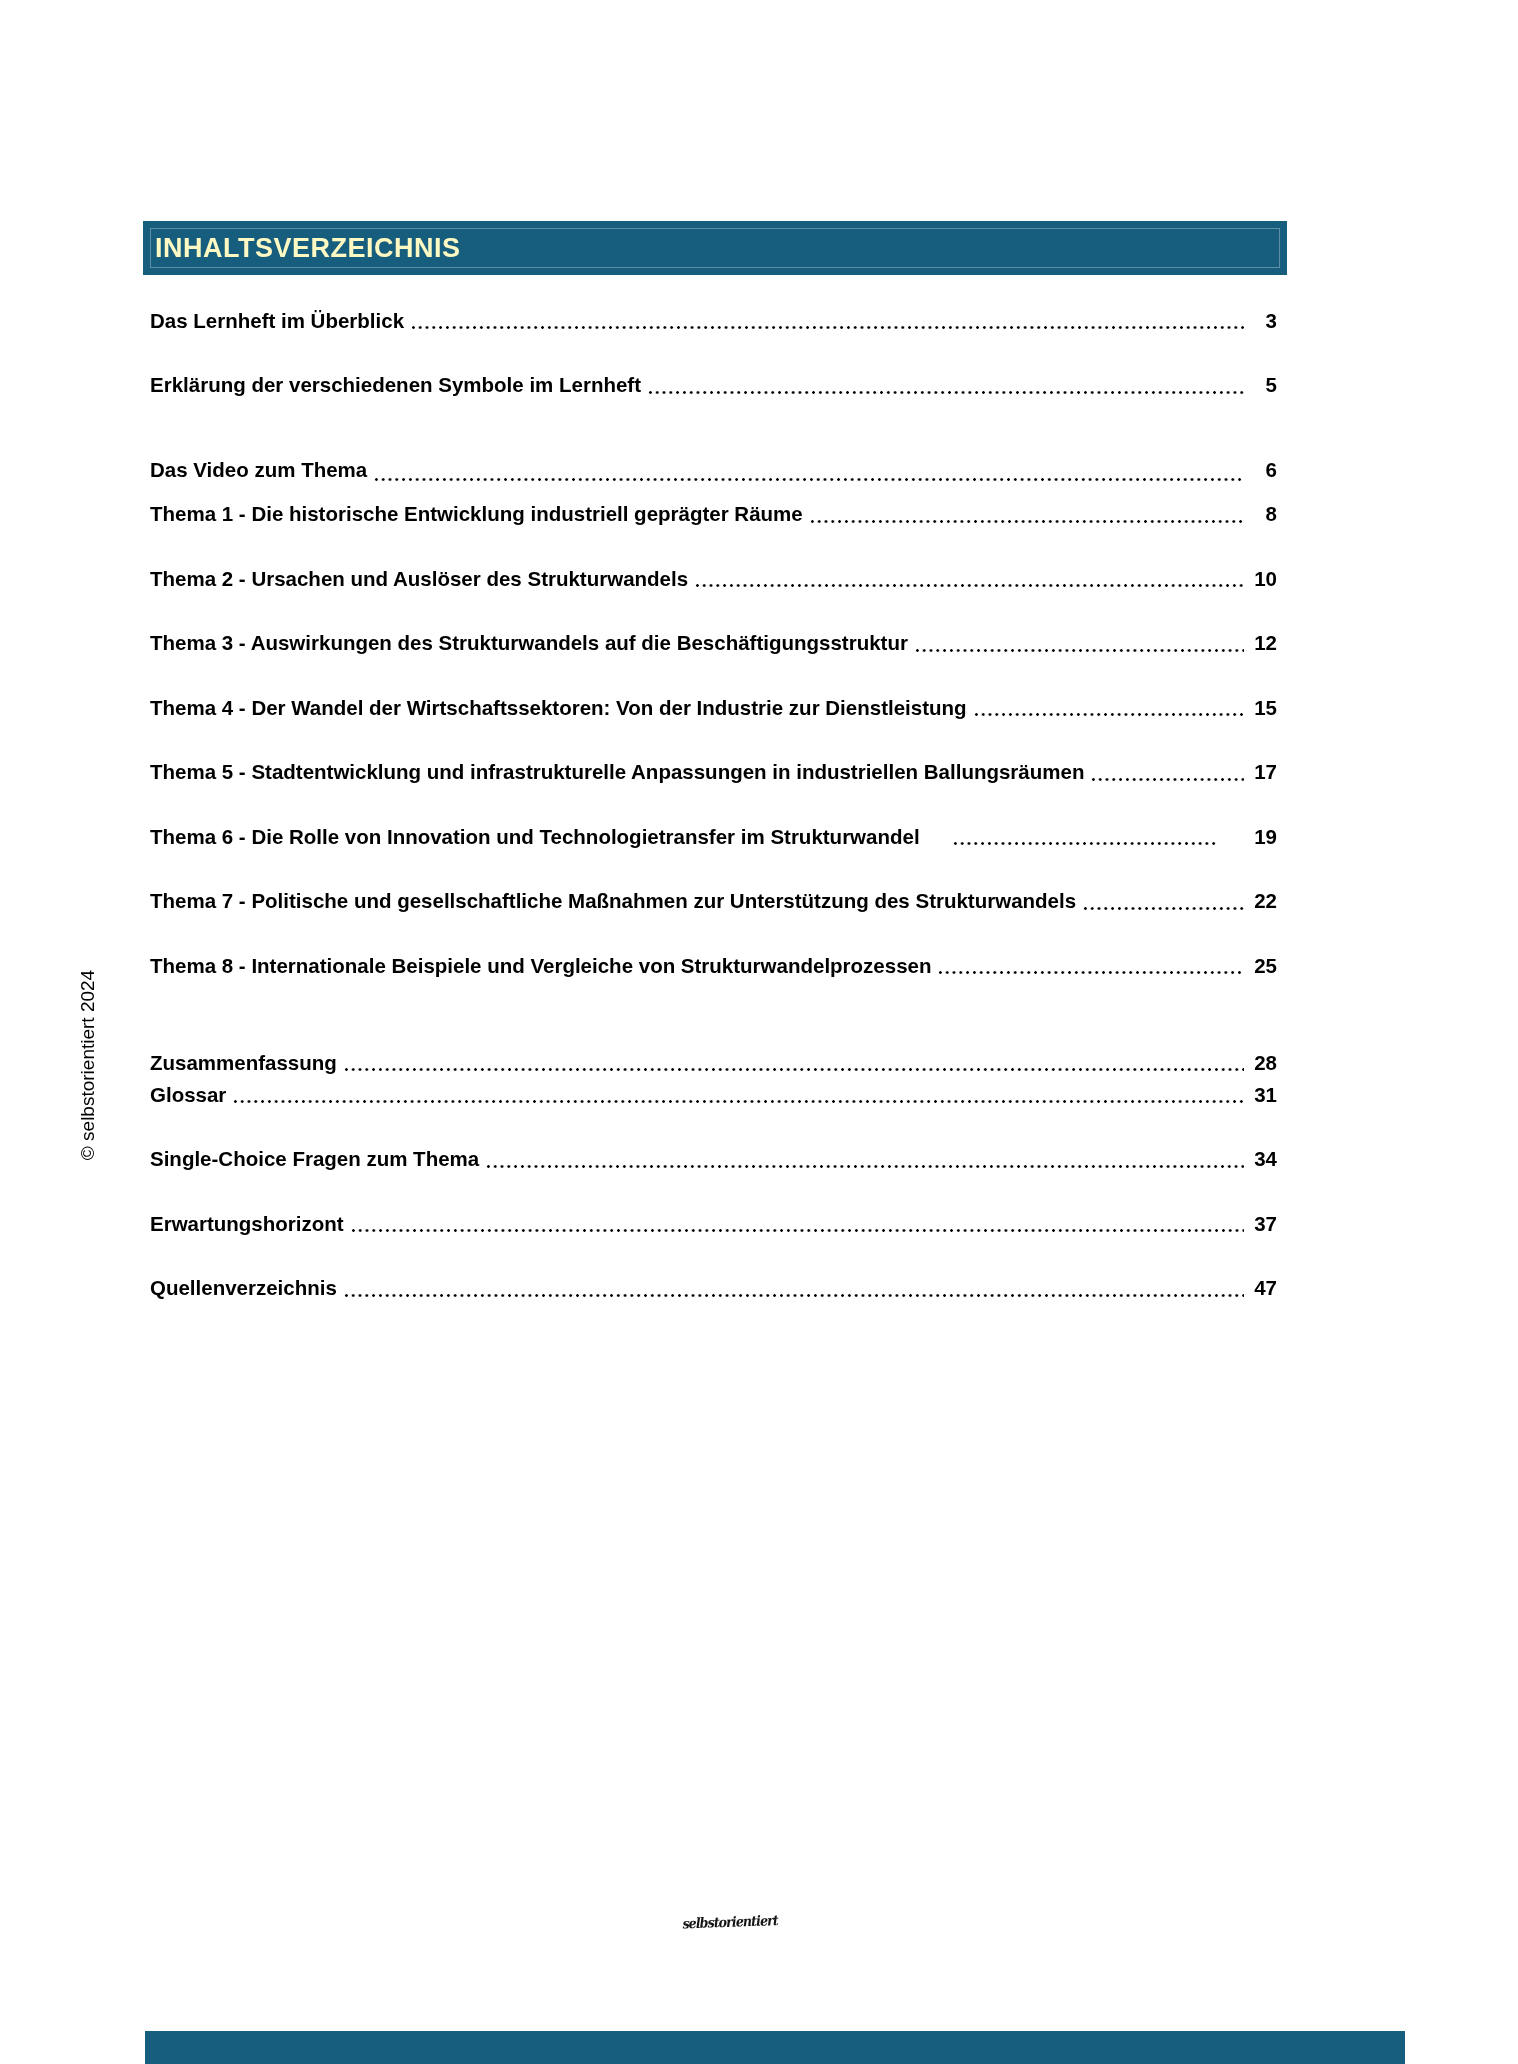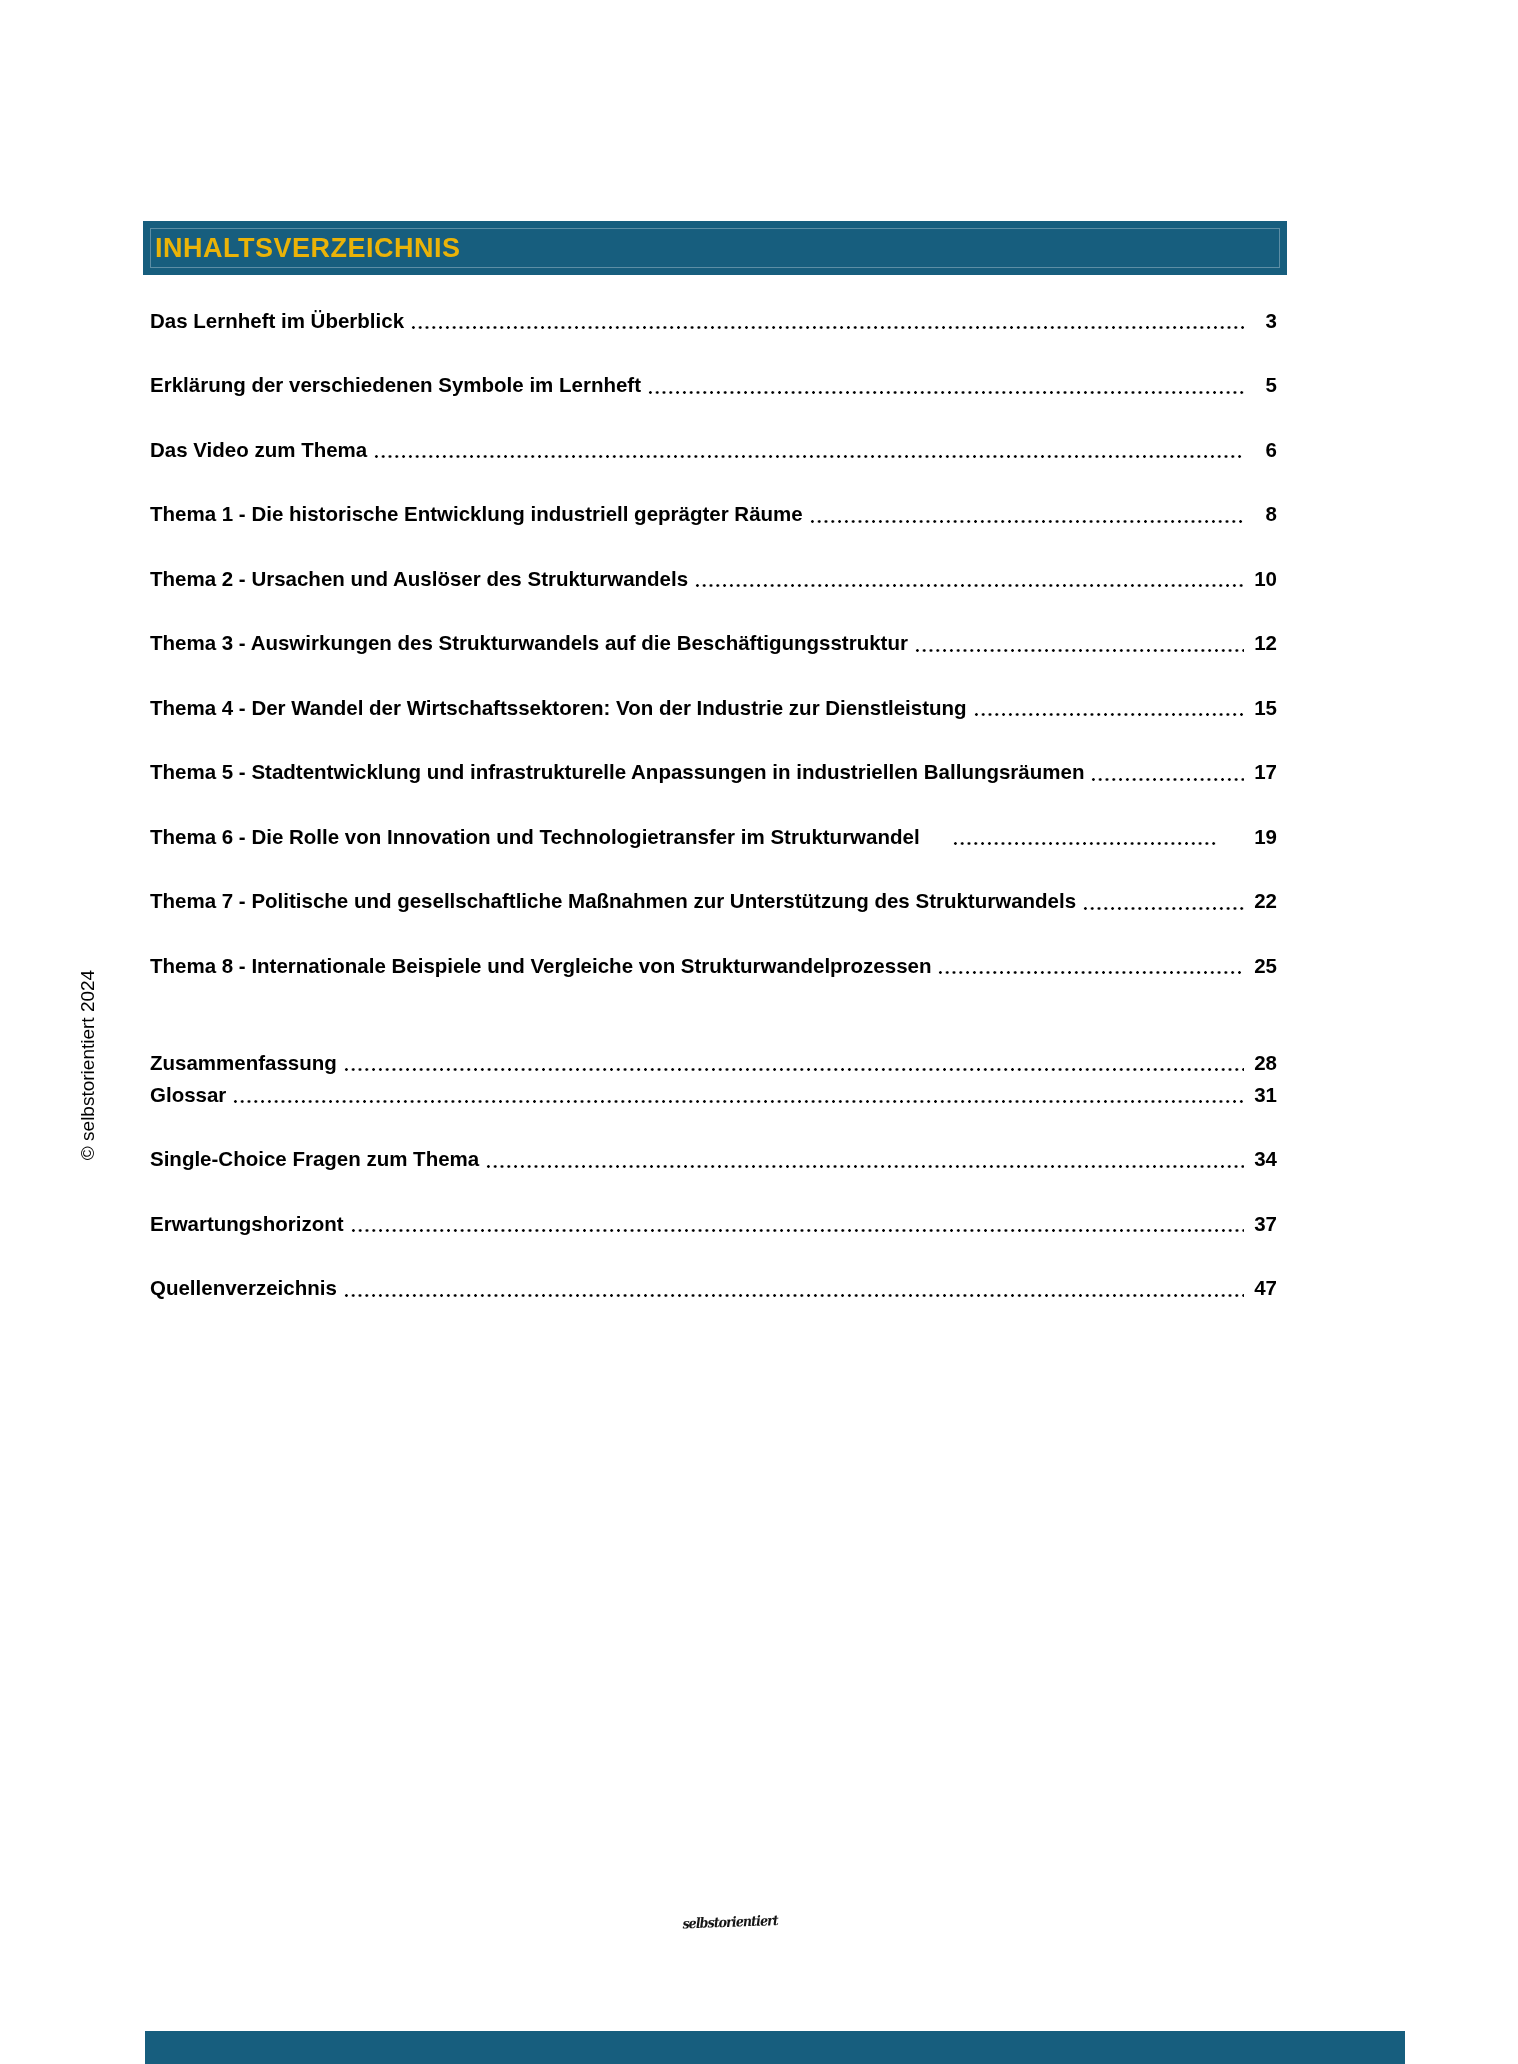--- a/index.html
+++ b/index.html
@@ -22,21 +22,21 @@
   .banner{
     position:absolute;left:143px;top:221px;width:1144px;height:54px;
     box-sizing:border-box;
     display:flex;align-items:center;
   }
   .banner .inner-frame{
     position:absolute;inset:7px;border:1px solid rgba(255,255,255,0.30);
     pointer-events:none;
   }
   .banner .banner-title{
-    color:#eab308;font-weight:bold;font-size:27px;letter-spacing:.5px;
+    color:#fef9c3;font-weight:bold;font-size:27px;letter-spacing:.5px;
     padding-left:12px;white-space:nowrap;
   }
 
   
   .toc-list{position:absolute;left:150px;top:288px;width:1127px;height:1060px;}
   .toc-row{
     position:absolute;left:0;width:1127px;height:65px;
     display:flex;align-items:center;cursor:pointer;
   }
   .toc-title{
@@ -92,21 +92,21 @@
       <div class="toc-row" style="top: 0px;">
         <span class="toc-title">Das Lernheft im Überblick</span>
         <span class="toc-leader"></span>
         <span class="toc-page">3</span>
       </div>
       <div class="toc-row" style="top: 64.5px;">
         <span class="toc-title">Erklärung der verschiedenen Symbole im Lernheft</span>
         <span class="toc-leader"></span>
         <span class="toc-page">5</span>
       </div>
-      <div class="toc-row" style="top: 129px;">
+      <div class="toc-row" style="top: 129px; align-items: flex-end;">
         <span class="toc-title">Das Video zum Thema</span>
         <span class="toc-leader"></span>
         <span class="toc-page">6</span>
       </div>
       <div class="toc-row" style="top: 193.5px;">
         <span class="toc-title">Thema 1 - Die historische Entwicklung industriell geprägter Räume</span>
         <span class="toc-leader"></span>
         <span class="toc-page">8</span>
       </div>
       <div class="toc-row" style="top: 258px;">

